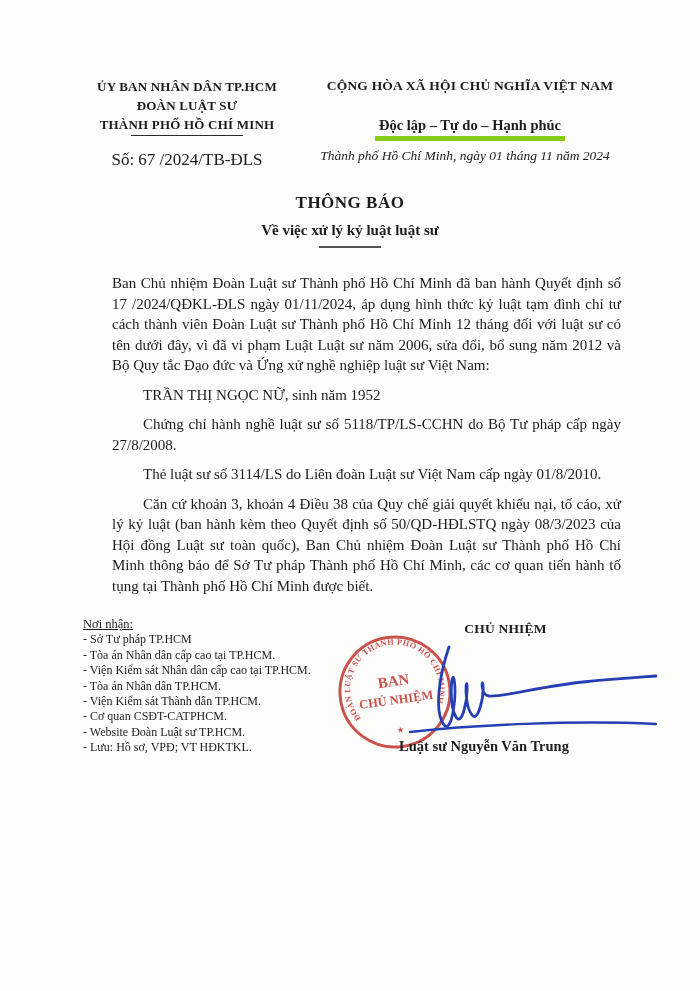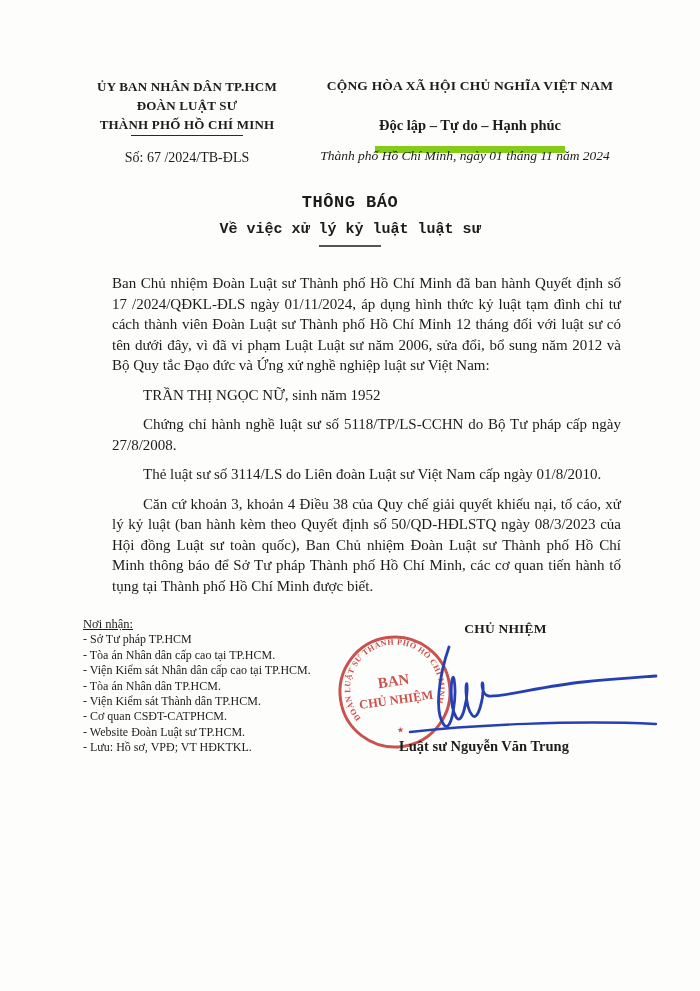--- a/index.html
+++ b/index.html
@@ -15,36 +15,36 @@
   .header-left{
     position:absolute;left:78px;top:77px;width:218px;
     text-align:center;font-weight:bold;font-size:13px;line-height:19px;
     letter-spacing:.2px;
   }
   .header-left .rule{
     width:112px;height:1px;background:#2a2a2a;margin:1px auto 0;
   }
   .doc-number{
     position:absolute;left:78px;top:150px;width:218px;
-    text-align:center;font-size:14px;font-weight:normal;
+    text-align:center;font-size:17px;font-weight:normal;
   }
   .header-right{
     position:absolute;left:312px;top:78px;width:316px;text-align:center;
   }
   .national-title{font-weight:bold;font-size:13.5px;letter-spacing:.2px;}
   .motto{
     display:inline-block;font-weight:bold;font-size:14.5px;margin-top:5px;
-    padding:0 4px 12px;border-bottom:7px solid #84cc16;
+    padding:0 4px 2px;border-bottom:5px solid #84cc16;
   }
   .place-date{
     position:absolute;left:300px;top:148px;width:330px;text-align:center;
     font-style:italic;font-size:13.5px;
   }
   
-  .title-block{position:absolute;left:0;top:193px;width:700px;text-align:center;font-family:Liberation Mono, monospace;}
+  .title-block{position:absolute;left:0;top:193px;width:700px;text-align:center;}
   .title-main{font-size:17px;font-weight:bold;letter-spacing:.5px;}
   .title-sub{font-size:15px;font-weight:bold;margin-top:9px;}
   .title-rule{width:62px;height:1.5px;background:#555;margin:7px auto 0;}
   
   .body-text{
     position:absolute;left:112px;top:273px;width:509px;
     font-size:15px;line-height:20.5px;text-align:justify;
   }
   .body-text p{margin:0 0 9px;}
   .body-text p.ind{text-indent:31px;}

